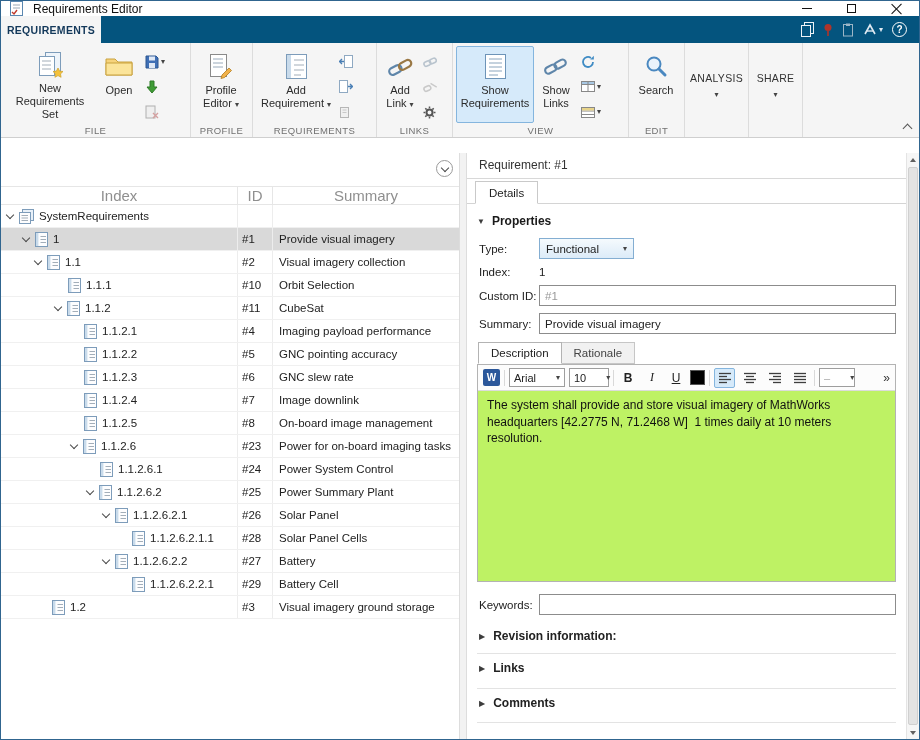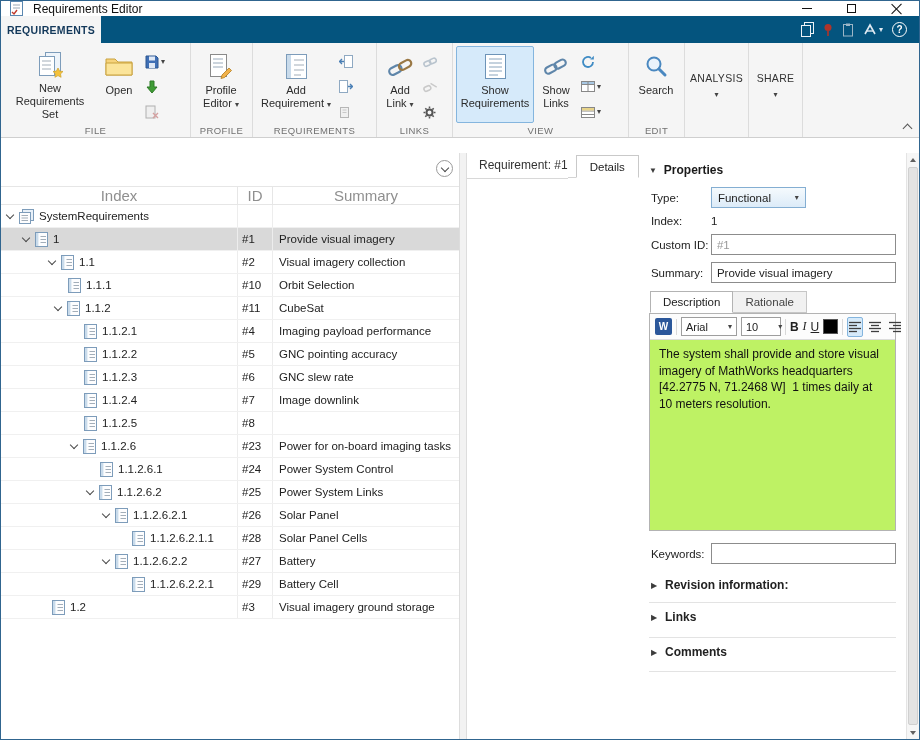--- a/index.html
+++ b/index.html
@@ -70,21 +70,21 @@
   .splitter{width:8px;background:#f2f2f2;border-left:1px solid #ddd;border-right:1px solid #ddd}
 
   
   .right-panel{flex:1;position:relative;background:#fff}
   .rp-scroll{position:absolute;right:0;top:0;bottom:0;width:13px;background:#f6f6f6;border-left:1px solid #e4e4e4}
   .sb-arrow{position:absolute;left:0;width:12px;height:13px;display:flex;align-items:center;justify-content:center}
   .sb-up{top:0}.sb-down{bottom:0}
   .tri-up{width:0;height:0;border-left:3.5px solid transparent;border-right:3.5px solid transparent;border-bottom:4.5px solid #606060}
   .tri-dn{width:0;height:0;border-left:3.5px solid transparent;border-right:3.5px solid transparent;border-top:4.5px solid #606060}
   .sb-thumb{position:absolute;left:1px;top:14px;bottom:14px;width:10px;background:#e3e3e3;border:1px solid #d0d0d0;border-radius:2px}
-  .rp-content{position:absolute;left:0;right:13px;top:0;bottom:0;display:flex;flex-direction:row}
+  .rp-content{position:absolute;left:0;right:13px;top:0;bottom:0;display:flex;flex-direction:column}
   .rp-header{height:26px;line-height:25px;padding-left:12px;border-bottom:1px solid #d8d8d8;font-size:12px;color:#333;flex:none}
   .rp-tabs{height:25px;display:flex;align-items:flex-end;padding-left:8px;border-bottom:1px solid #d4d4d4;flex:none}
   .rp-tab{height:23px;padding:0 13px;display:flex;align-items:center;background:#fff;border:1px solid #c9c9c9;border-bottom:1px solid #fff;margin-bottom:-1px;font-size:11.5px;color:#222;position:relative;z-index:1}
   .rp-body{flex:1;padding:4px 10px 0;overflow:hidden}
   .sec-head{display:flex;align-items:center;gap:7px;height:26px;font-weight:700;font-size:12px;color:#1a1a1a}
   .tri{font-size:8px;color:#3c3c3c}
   .field-row{display:flex;align-items:center;margin:4px 0 7px;padding-left:2px}
   .f-label{width:60px;font-size:11.5px;color:#222;flex:none}
   .combo{min-width:95px;height:21px;border:1px solid #84aed2;background:linear-gradient(#f5fafd,#dcebf8);display:flex;align-items:center;justify-content:space-between;padding:0 6px;font-size:11.5px;gap:8px}
   .f-value{font-size:11.5px}
@@ -459,21 +459,21 @@
                   <line x1="5.5" y1="7.5" x2="11" y2="7.5" stroke="#a3aeb9"></line>
                   <line x1="5.5" y1="10.5" x2="11" y2="10.5" stroke="#a3aeb9"></line>
                 </svg>
               </span>
               <span class="node-label">1</span>
             </div>
             <div class="tc tc-id">#1</div>
             <div class="tc tc-summary">Provide visual imagery</div>
           </div>
           <div class="tree-row">
-            <div class="tc tc-index" style="padding-left:48px">
+            <div class="tc tc-index" style="padding-left:34px">
               <span class="chev tree-chev"></span>
               <span class="node-icon">
                 <svg width="13" height="15" viewBox="0 0 13 15">
                   <rect x="0.5" y="0.5" width="12" height="14" fill="#fdfdfe" stroke="#7d9cba"></rect>
                   <rect x="1" y="1" width="2.4" height="13" fill="#c9dbeb"></rect>
                   <line x1="5.5" y1="4.5" x2="11" y2="4.5" stroke="#a3aeb9"></line>
                   <line x1="5.5" y1="7.5" x2="11" y2="7.5" stroke="#a3aeb9"></line>
                   <line x1="5.5" y1="10.5" x2="11" y2="10.5" stroke="#a3aeb9"></line>
                 </svg>
               </span>
@@ -592,20 +592,21 @@
                   <rect x="0.5" y="0.5" width="12" height="14" fill="#fdfdfe" stroke="#7d9cba"></rect>
                   <rect x="1" y="1" width="2.4" height="13" fill="#c9dbeb"></rect>
                   <line x1="5.5" y1="4.5" x2="11" y2="4.5" stroke="#a3aeb9"></line>
                   <line x1="5.5" y1="7.5" x2="11" y2="7.5" stroke="#a3aeb9"></line>
                   <line x1="5.5" y1="10.5" x2="11" y2="10.5" stroke="#a3aeb9"></line>
                 </svg>
               </span>
               <span class="node-label">1.1.2.5</span>
             </div>
             <div class="tc tc-id">#8</div>
+            <div class="tc tc-summary">On-board image management</div>
           </div>
           <div class="tree-row">
             <div class="tc tc-index" style="padding-left:70px">
               <span class="chev tree-chev"></span>
               <span class="node-icon">
                 <svg width="13" height="15" viewBox="0 0 13 15">
                   <rect x="0.5" y="0.5" width="12" height="14" fill="#fdfdfe" stroke="#7d9cba"></rect>
                   <rect x="1" y="1" width="2.4" height="13" fill="#c9dbeb"></rect>
                   <line x1="5.5" y1="4.5" x2="11" y2="4.5" stroke="#a3aeb9"></line>
                   <line x1="5.5" y1="7.5" x2="11" y2="7.5" stroke="#a3aeb9"></line>
@@ -642,21 +643,21 @@
                   <rect x="0.5" y="0.5" width="12" height="14" fill="#fdfdfe" stroke="#7d9cba"></rect>
                   <rect x="1" y="1" width="2.4" height="13" fill="#c9dbeb"></rect>
                   <line x1="5.5" y1="4.5" x2="11" y2="4.5" stroke="#a3aeb9"></line>
                   <line x1="5.5" y1="7.5" x2="11" y2="7.5" stroke="#a3aeb9"></line>
                   <line x1="5.5" y1="10.5" x2="11" y2="10.5" stroke="#a3aeb9"></line>
                 </svg>
               </span>
               <span class="node-label">1.1.2.6.2</span>
             </div>
             <div class="tc tc-id">#25</div>
-            <div class="tc tc-summary">Power System Links</div>
+            <div class="tc tc-summary">Power Summary Plant</div>
           </div>
           <div class="tree-row">
             <div class="tc tc-index" style="padding-left:102px">
               <span class="chev tree-chev"></span>
               <span class="node-icon">
                 <svg width="13" height="15" viewBox="0 0 13 15">
                   <rect x="0.5" y="0.5" width="12" height="14" fill="#fdfdfe" stroke="#7d9cba"></rect>
                   <rect x="1" y="1" width="2.4" height="13" fill="#c9dbeb"></rect>
                   <line x1="5.5" y1="4.5" x2="11" y2="4.5" stroke="#a3aeb9"></line>
                   <line x1="5.5" y1="7.5" x2="11" y2="7.5" stroke="#a3aeb9"></line>

